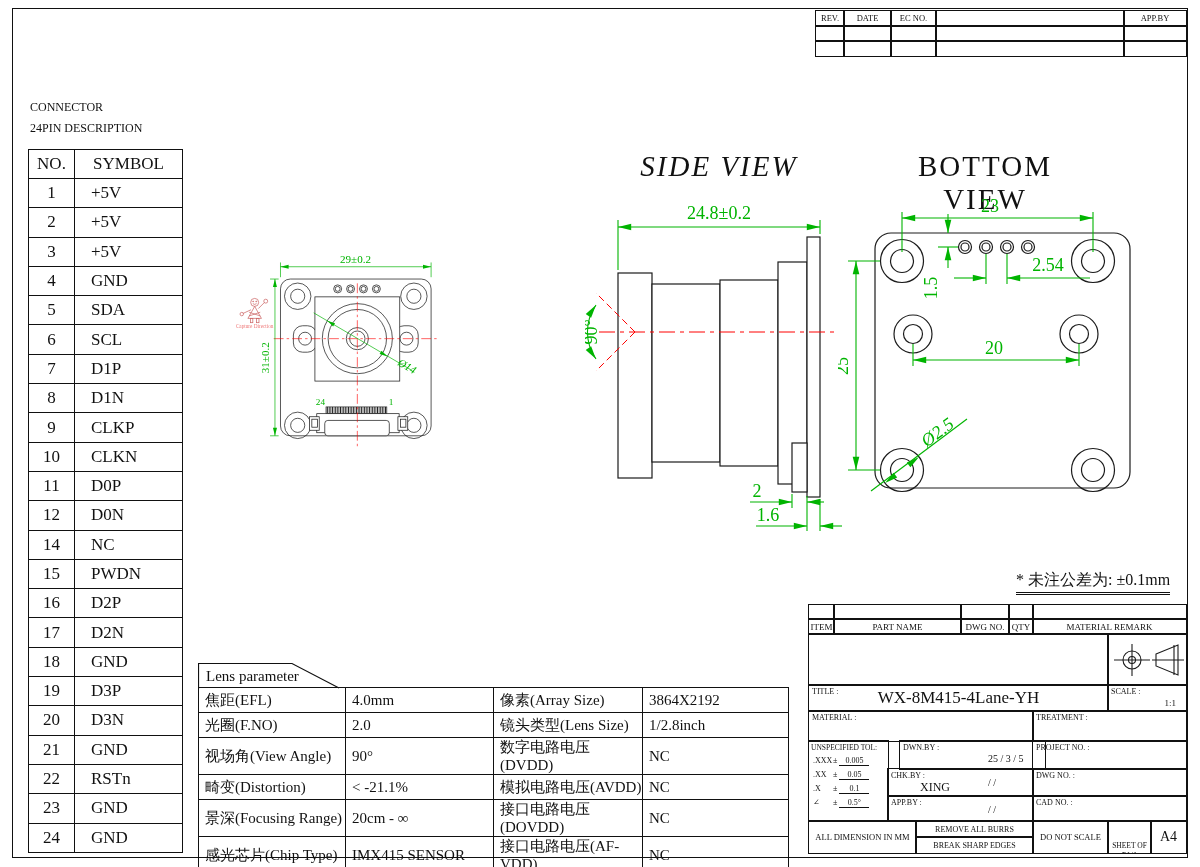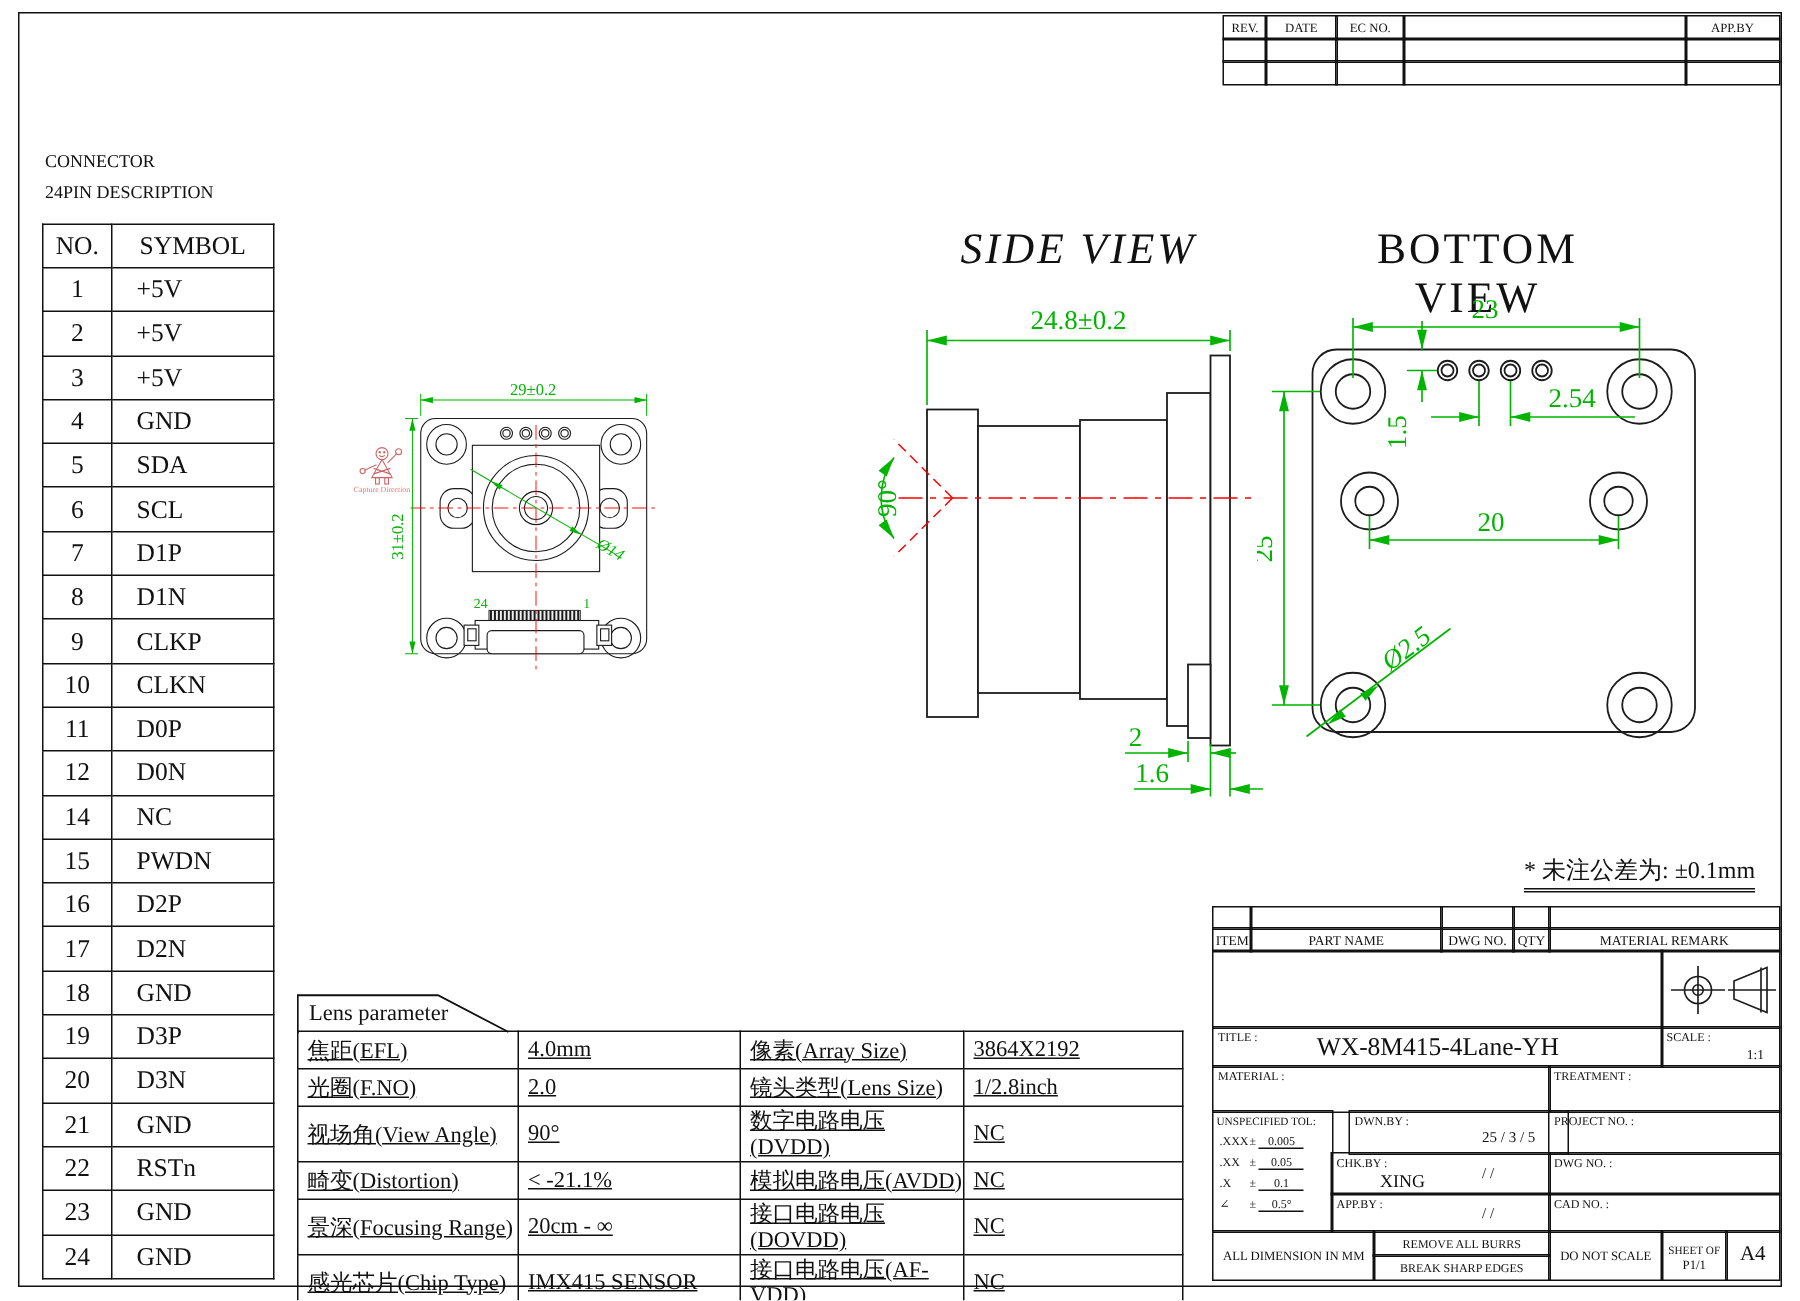--- a/index.html
+++ b/index.html
@@ -9,21 +9,21 @@
   
   #border{position:absolute;left:12px;top:8px;width:1174px;height:848px;border:1.5px solid #111;}
   
   #pin-table{position:absolute;left:28px;top:149px;width:155px;border-collapse:collapse;table-layout:fixed;}
   #pin-table td{border:1px solid #111;font-size:17px;height:28.3px;padding:0;overflow:hidden;}
   #pin-table td.no{width:45px;text-align:center;}
   #pin-table td.sym{padding-left:16px;}
   #pin-table tr.hdr td{height:28px;text-align:center;padding-left:0;}
   
   #lens-table{position:absolute;left:198px;top:687px;border-collapse:collapse;table-layout:fixed;}
-  #lens-table td{border:1px solid #111;font-size:15px;height:24px;padding:0 0 0 6px;overflow:hidden;text-decoration:underline;}
+  #lens-table td{border:1px solid #111;font-size:15px;height:24px;padding:0 0 0 6px;overflow:hidden;}
   
   .rev-cell{position:absolute;border:1px solid #111;font-size:8.5px;text-align:center;
             font-family:"Liberation Serif",serif;line-height:14px;}
   
   .tb{position:absolute;border:1px solid #111;font-size:9px;overflow:hidden;}
   .tb .lab{position:absolute;left:3px;top:2px;font-size:8px;}
   .cen{display:flex;align-items:center;justify-content:center;height:100%;}
   .tolrow{font-size:8px;margin:4px 0 0 4px;}
   .tolrow .pre{display:inline-block;width:20px;}
   .tolrow .val{display:inline-block;min-width:30px;border-bottom:1px solid #111;text-align:center;}
@@ -484,20 +484,20 @@
     <div class="tb" style="left:915px;top:820px;width:117px;height:16px;font-size:8px;">
       <div class="cen">REMOVE ALL BURRS</div>
     </div>
     <div class="tb" style="left:915px;top:836px;width:117px;height:16px;font-size:8px;">
       <div class="cen">BREAK SHARP EDGES</div>
     </div>
     <div class="tb" style="left:1032px;top:820px;width:75px;height:32px;font-size:8.5px;">
       <div class="cen">DO NOT SCALE</div>
     </div>
     <div class="tb" style="left:1107px;top:820px;width:43px;height:32px;font-size:7.5px;text-align:center;">
-      <div style="margin-top:8px;">SHEET OF</div>
+      <div style="margin-top:20px;">SHEET OF</div>
       <div style="font-size:8.5px;">P1/1</div>
     </div>
     <div class="tb" style="left:1150px;top:820px;width:35px;height:32px;font-size:14px;">
       <div class="cen">A4</div>
     </div>
   </div>
 </div>
 
 </body></html>

